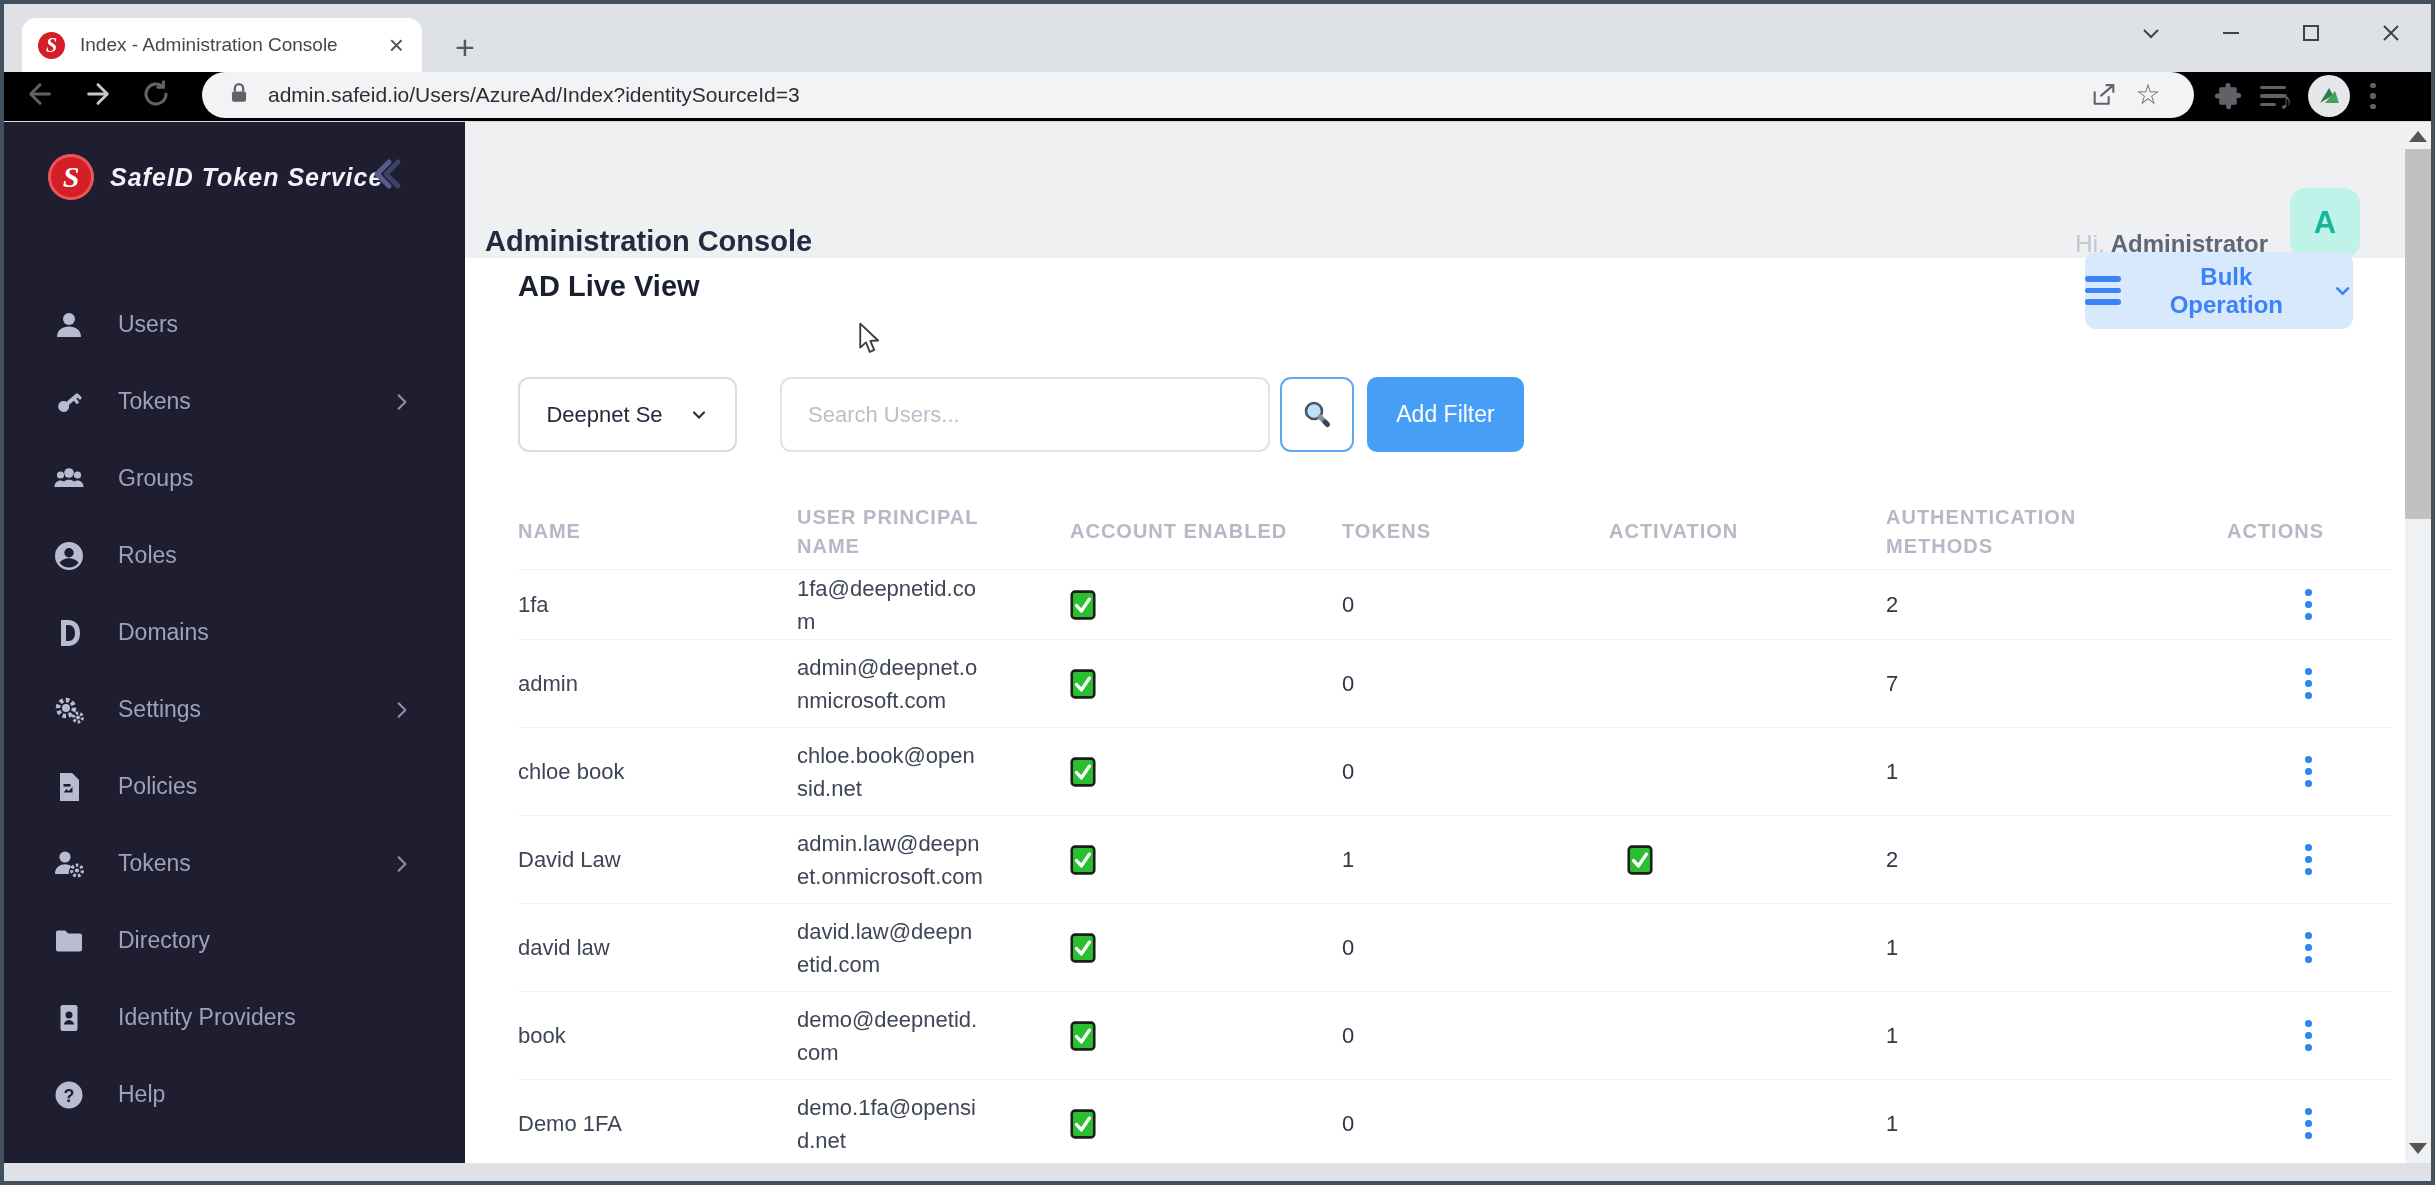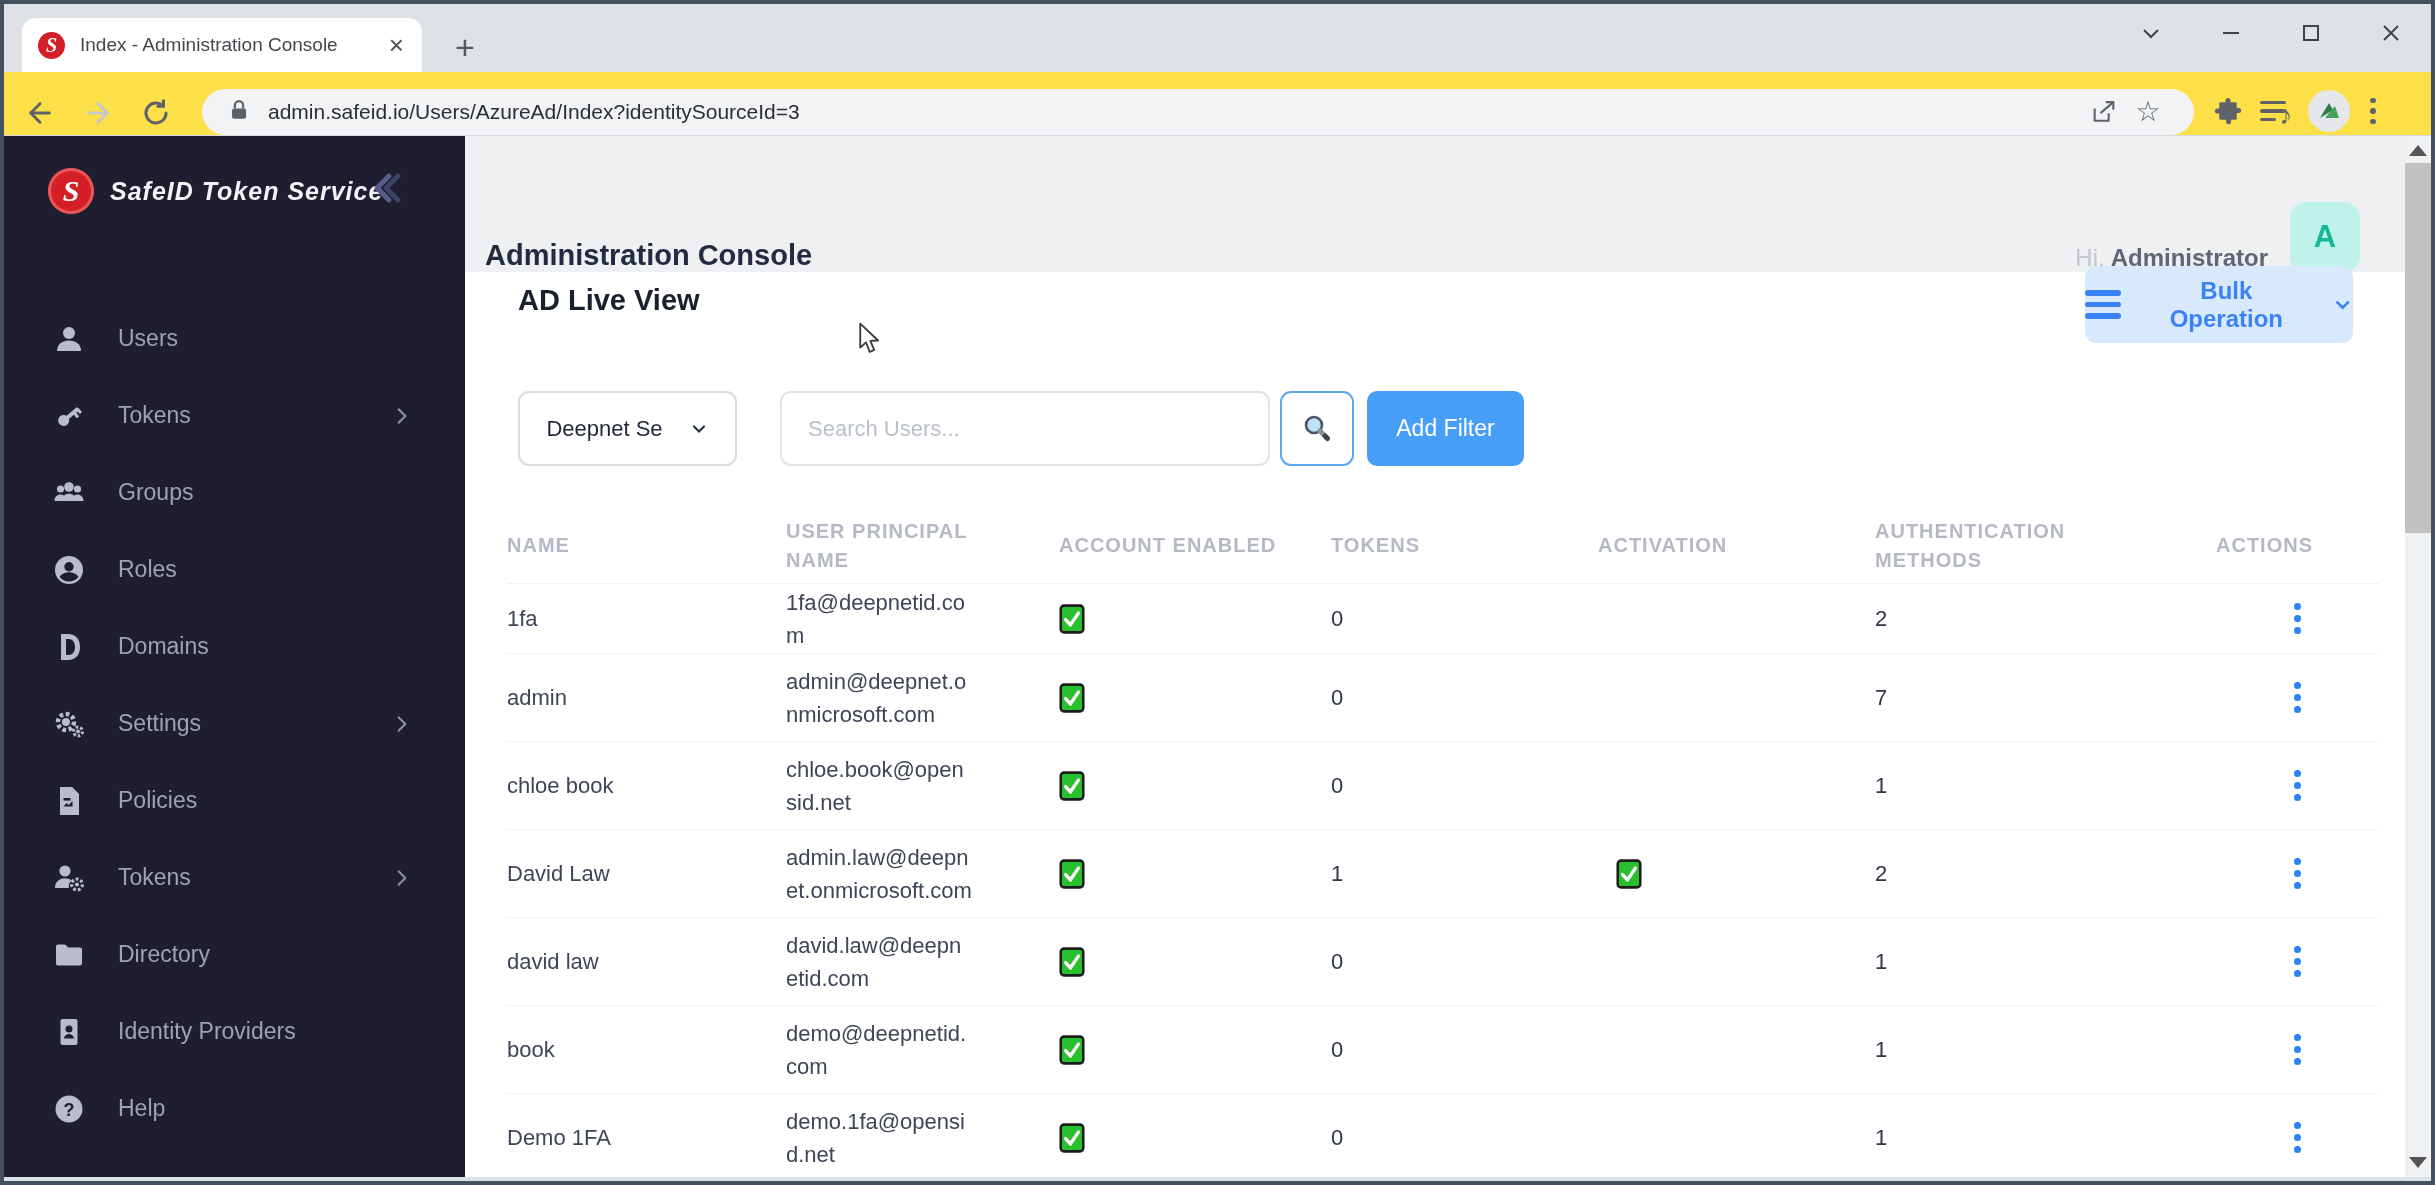--- a/index.html
+++ b/index.html
@@ -10,21 +10,21 @@
   
   .titlebar{position:relative;height:68px;background:#dee1e6}
   .tab{position:absolute;left:18px;top:14px;width:400px;height:54px;background:#fff;border-radius:14px 14px 0 0;display:flex;align-items:center;padding:0 16px}
   .favicon{width:27px;height:27px;border-radius:50%;background:#d41f26;color:#fff;font-family:"Liberation Serif",serif;font-style:italic;font-weight:bold;font-size:20px;display:flex;align-items:center;justify-content:center;flex:0 0 auto}
   .tab-title{margin-left:15px;font-size:19px;color:#44474c;white-space:nowrap;overflow:hidden;flex:1}
   .tab-close{border:none;background:none;font-size:26px;color:#505357;cursor:pointer;line-height:1;padding:0 2px}
   .newtab{position:absolute;left:440px;top:22px;width:42px;height:42px;border:none;background:none;font-size:34px;color:#54575c;line-height:40px;text-align:center}
   .winctl{position:absolute;top:0;right:0;height:58px;display:flex;align-items:center}
   .winctl .wbtn{width:80px;height:58px;display:flex;align-items:center;justify-content:center;color:#3e4347}
   
-  .toolbar{position:relative;height:64px;background:#fde047;border-bottom:1px solid #d8dbdf;display:flex;align-items:flex-end}
+  .toolbar{position:relative;height:50px;background:#000000;border-bottom:1px solid #d8dbdf;display:flex;align-items:flex-start}
   .navbtn{width:44px;height:44px;display:flex;align-items:center;justify-content:center;border:none;background:none;margin-left:14px}
   .omnibox{position:relative;margin-left:24px;width:1992px;height:46px;background:#f1f3f4;border-radius:23px;display:flex;align-items:center;padding:0 24px}
   .urltext{margin-left:16px;font-size:21px;color:#2b2e33;white-space:nowrap;overflow:hidden;flex:1}
   .omni-ico{width:44px;height:44px;display:flex;align-items:center;justify-content:center;border:none;background:none}
   .star-glyph{font-size:28px;color:#5f6368;line-height:1}
   .tool-right{display:flex;align-items:center;margin-left:10px}
   .ext-btn{width:48px;height:48px;display:flex;align-items:center;justify-content:center;border:none;background:none}
   .media-ico{display:flex;align-items:center;gap:0}
   .media-lines{display:flex;flex-direction:column;gap:5px}
   .media-lines i{display:block;height:3.6px;background:#5f6368;border-radius:2px}
@@ -66,21 +66,21 @@
   .bulk-label{font-size:24px;font-weight:bold;color:#3b82f6}
 
   .filters{position:absolute;left:53px;top:255px;display:flex;align-items:center}
   .src-select{width:219px;height:75px;background:#fff;border:2px solid #d9dce3;border-radius:11px;display:flex;align-items:center;justify-content:center;gap:26px;cursor:pointer}
   .src-label{font-size:22px;color:#232a3a}
   .search-box{margin-left:43px;width:490px;height:75px;background:#fff;border:2px solid #dfe2e8;border-radius:11px;padding:0 26px;font-size:22px;color:#3c4454;font-family:"Liberation Sans",sans-serif}
   .search-box::placeholder{color:#b9bfcb}
   .mag-btn{margin-left:10px;width:74px;height:75px;background:#fff;border:2px solid #5ca8f3;border-radius:11px;display:flex;align-items:center;justify-content:center;cursor:pointer}
   .addfilter-btn{margin-left:13px;width:157px;height:75px;background:#479ef7;color:#fff;border:none;border-radius:10px;font-size:23px;font-family:"Liberation Sans",sans-serif;cursor:pointer}
 
-  .table{position:absolute;left:42px;top:372px;width:1872px}
+  .table{position:absolute;left:53px;top:372px;width:1872px}
   .thead,.trow{display:grid;grid-template-columns:279px 273px 272px 267px 277px 341px 1fr;align-items:center}
   .thead{height:75px}
   .th{font-size:20px;font-weight:bold;letter-spacing:1px;color:#b5b8c5;line-height:1.45;text-transform:uppercase}
   .th-upn{max-width:215px}
   .th-auth{max-width:280px}
   .trow{min-height:88px;border-top:1px solid #eef0f3}
   .trow:first-child{min-height:70px}
   .td{font-size:22px;color:#3e4556;line-height:1.5}
   .td-upn{word-break:break-all;padding-right:86px}
   .td-tokens,.td-auth-methods{color:#2f3646}

